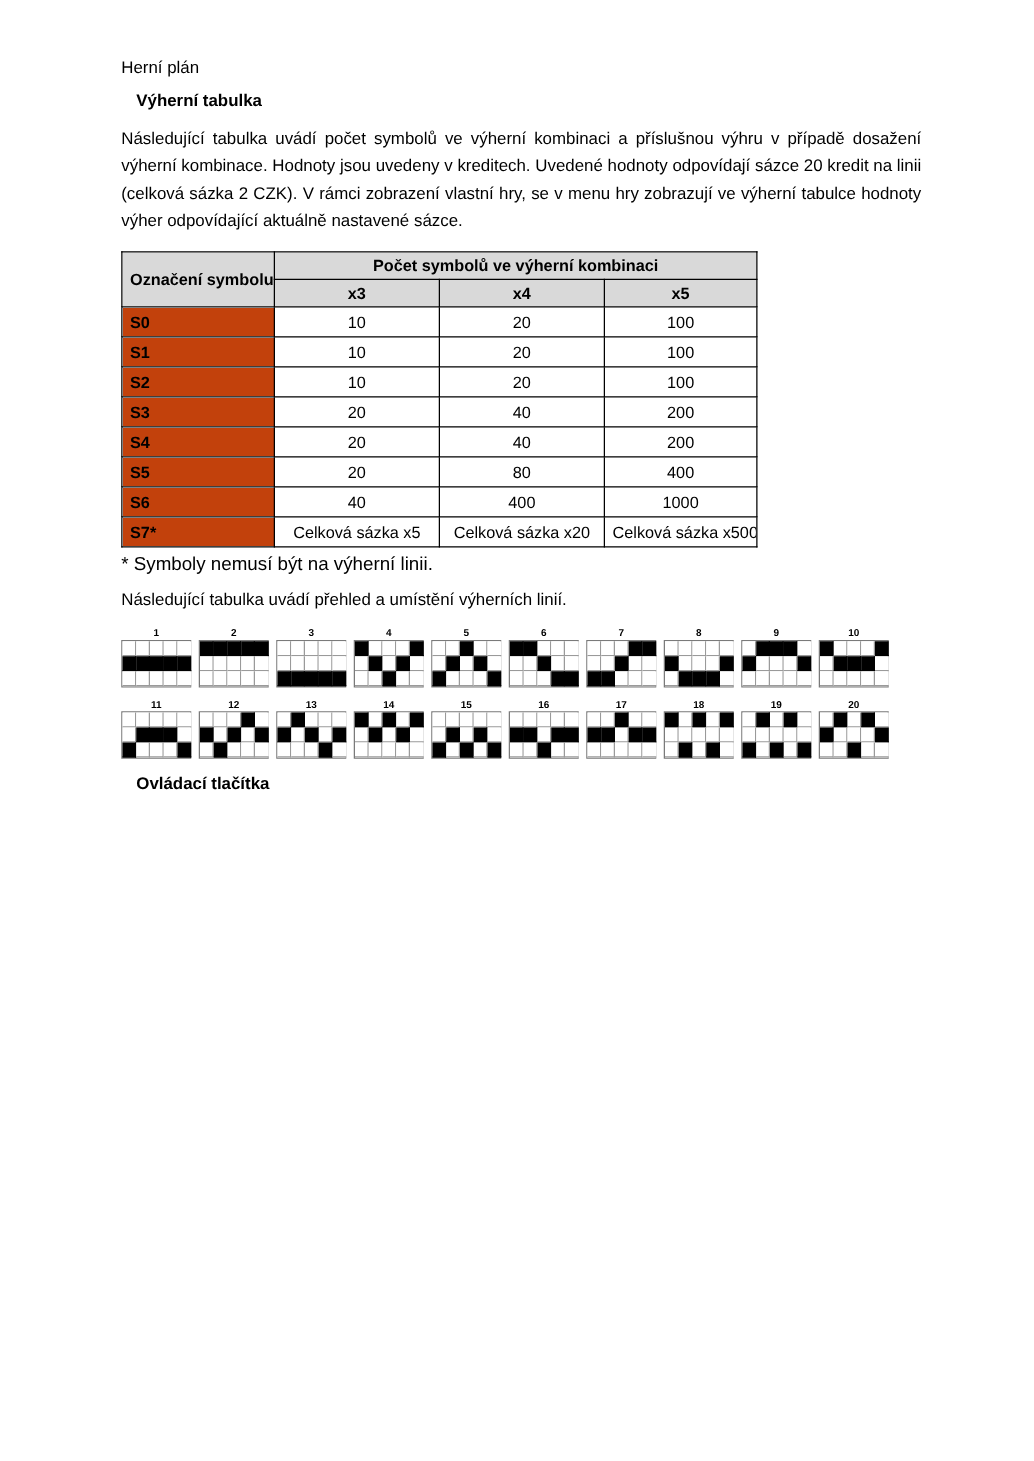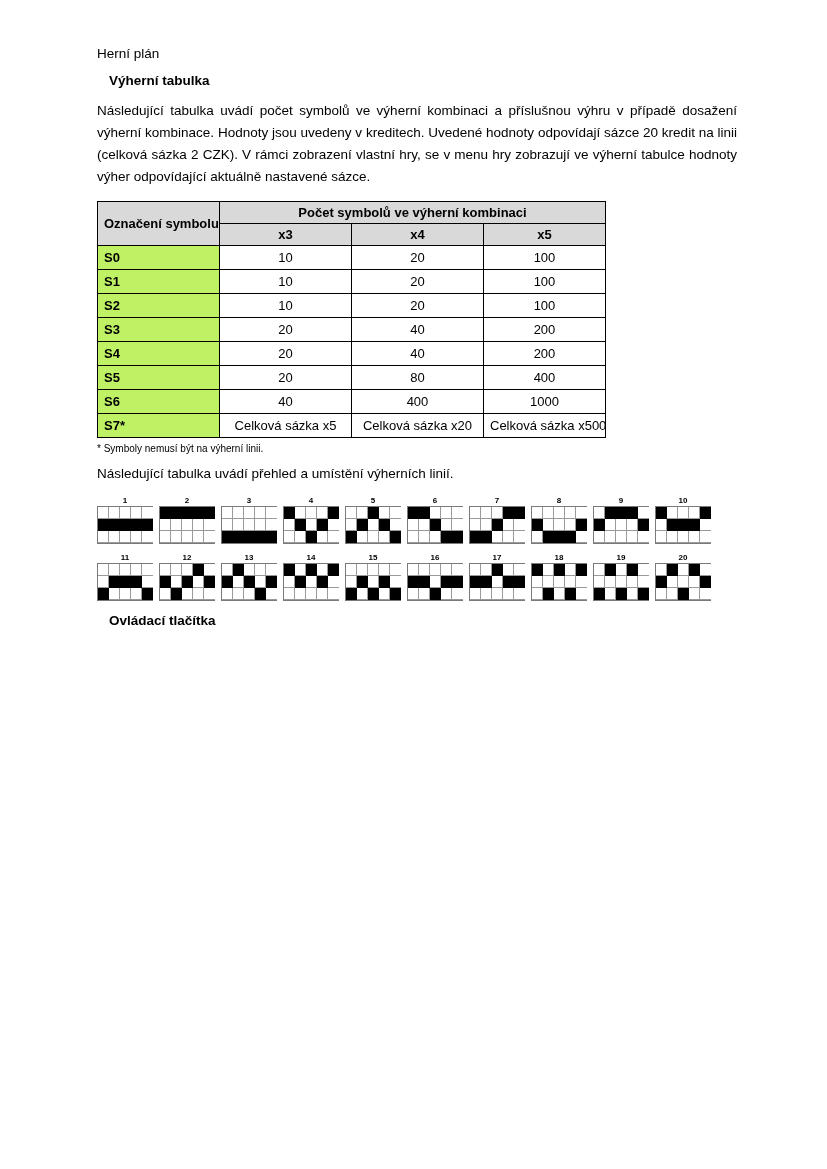--- a/index.html
+++ b/index.html
@@ -32,23 +32,23 @@
     height: 24px;
     text-align: center;
     vertical-align: middle;
     overflow: hidden; white-space: nowrap;
   }
   table.payout thead th {
     background: #d9d9d9; font-weight: bold; height: 22px;
   }
   table.payout th.col1 { text-align: center; }
   table.payout td.sym {
-    background: #bef264; font-weight: bold; text-align: left;
-  }
-  .footnote { font-size: 10px; margin-top: 5px; }
+    background: #c2410c; font-weight: bold; text-align: left;
+  }
+  .footnote { font-size: 15px; margin-top: 5px; }
   
   .sec-lines-heading { margin-top: 34px; }
   .lines-wrap { margin-top: 11px; }
   .line-row { display: flex; gap: 6px; margin-bottom: 9px; }
   .line-block { width: 56px; }
   .line-num {
     font-size: 8px; font-weight: bold; text-align: center;
     height: 10px; line-height: 10px;
   }
   .line-grid {

